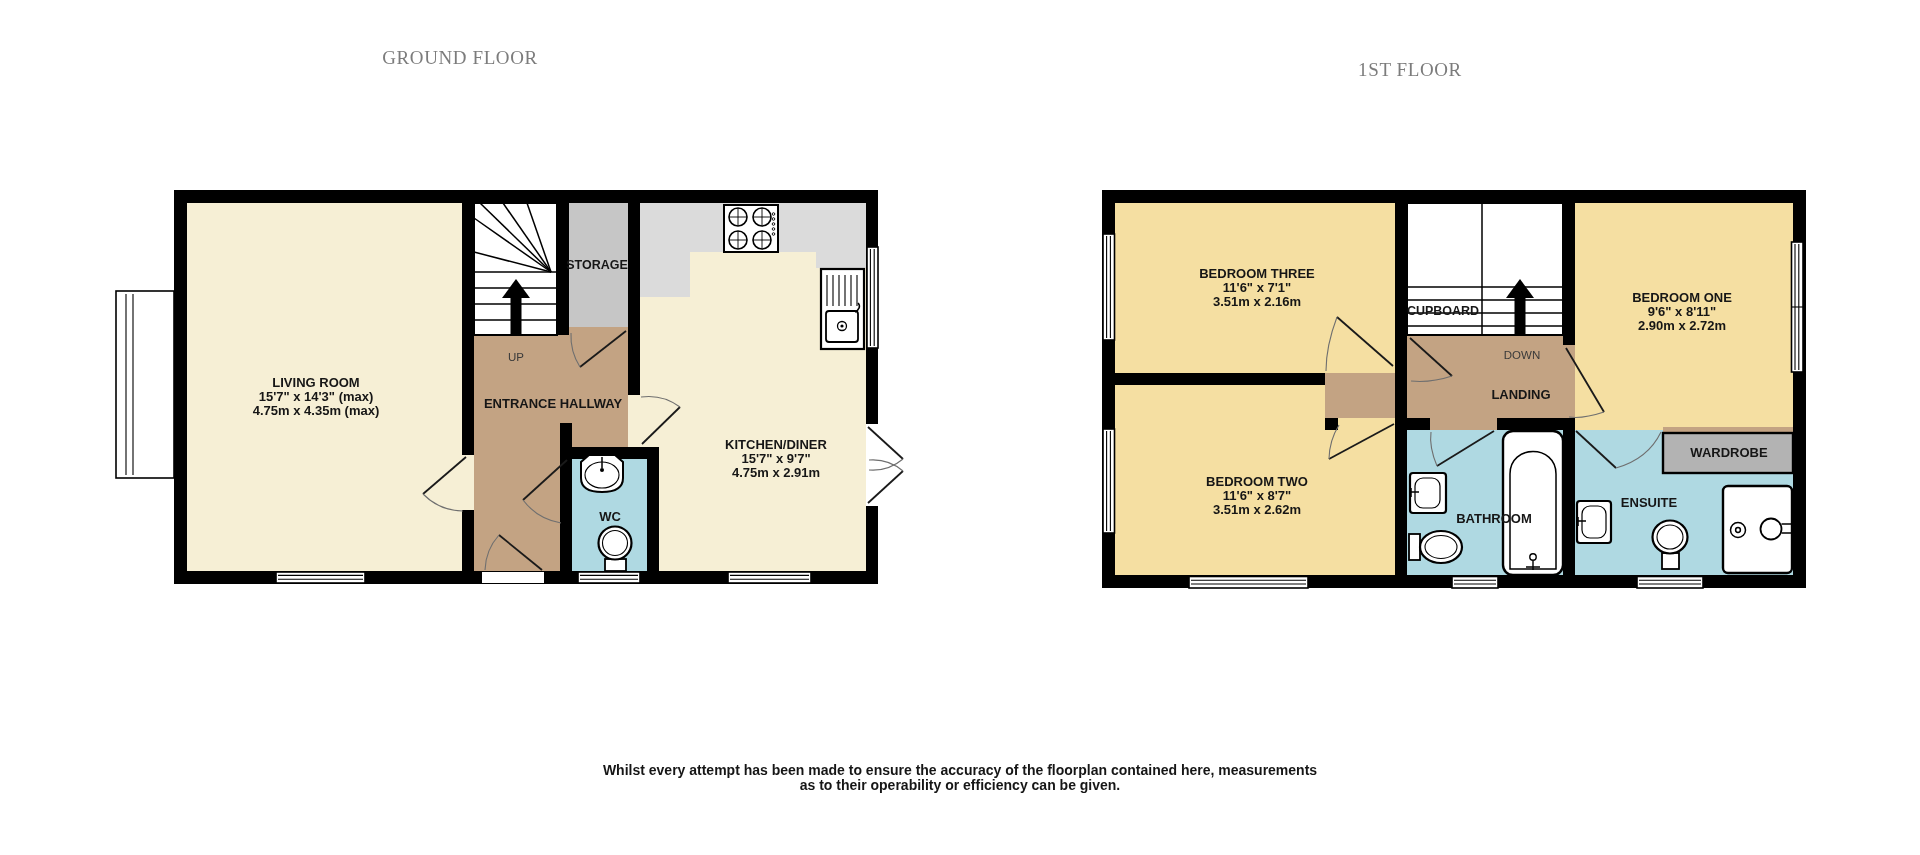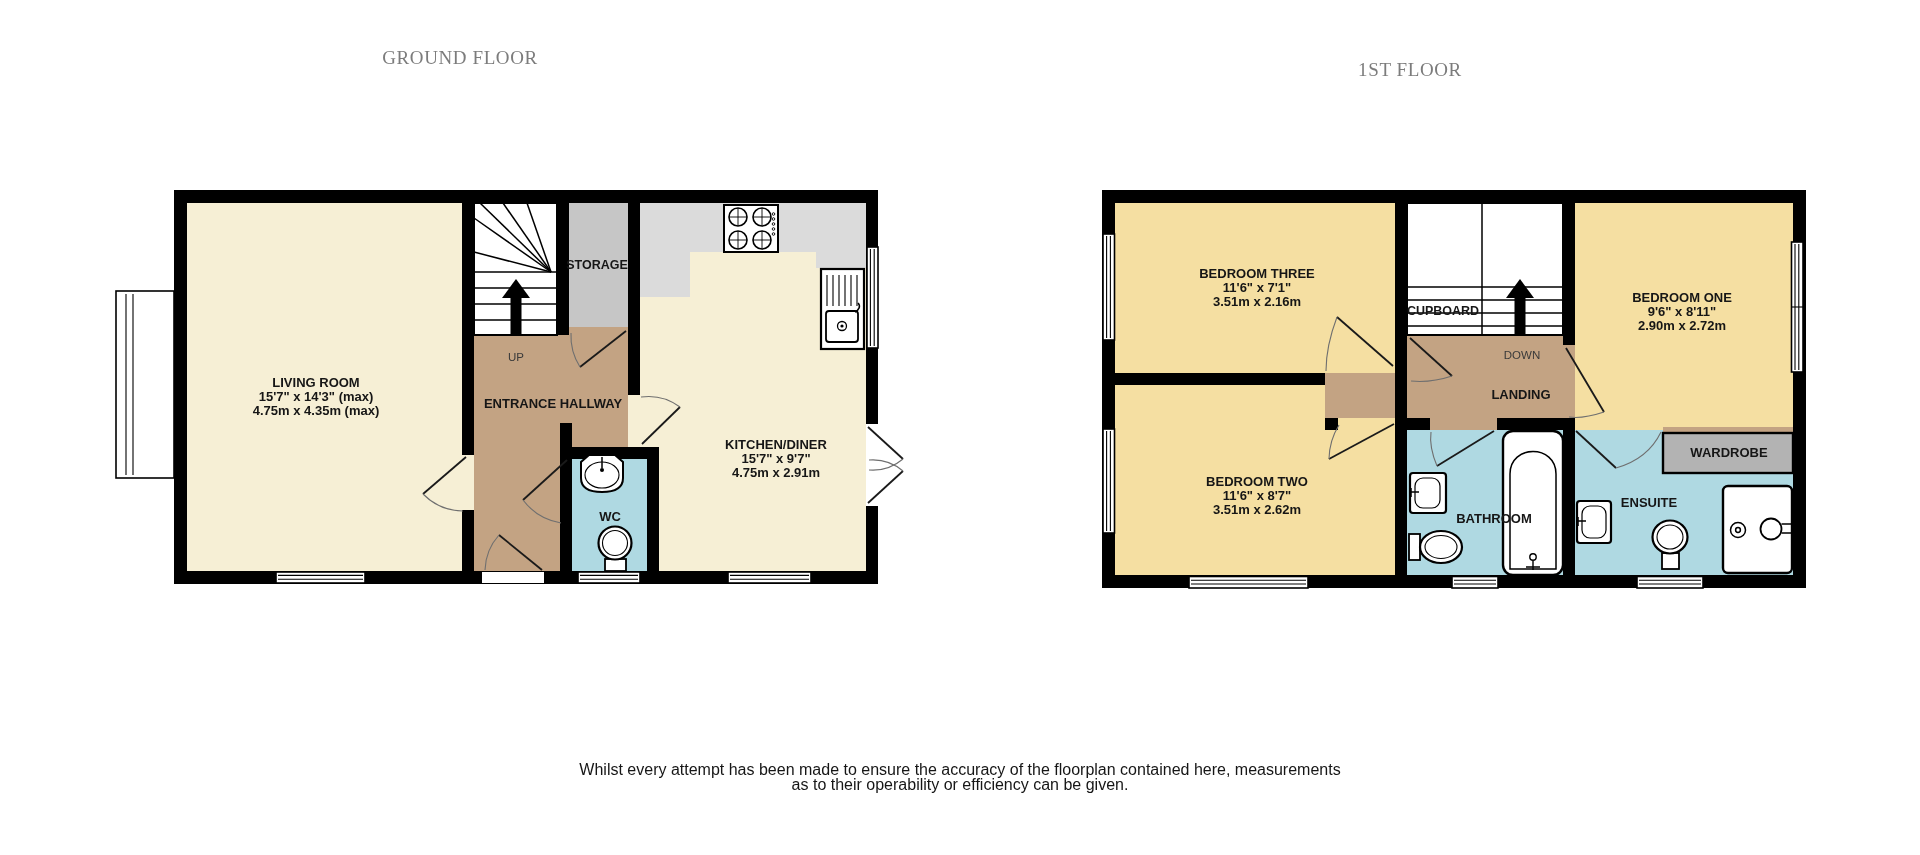--- a/index.html
+++ b/index.html
@@ -16,21 +16,21 @@
   .rl  { font-size:13px; font-weight:bold; fill:#161616; text-anchor:middle; }
   .rl2 { font-size:12.5px; font-weight:bold; fill:#161616; text-anchor:middle; }
   .dir { font-size:11.5px; fill:#3a3a3a; text-anchor:middle; }
   .wall { fill:#000000; }
   .win  { fill:#ffffff; stroke:#000000; stroke-width:1.6; }
   .pane { stroke:#000000; stroke-width:1.1; }
   .leaf { stroke:#1a1a1a; stroke-width:1.8; fill:none; }
   .arc  { stroke:#6f6f6f; stroke-width:1.1; fill:none; }
   .fixt { fill:#ffffff; stroke:#000000; }
   .disclaimer { position:absolute; left:0; top:763px; width:1920px;
-                text-align:center; font-size:16px; line-height:14.7px; color:#161616; }
+                text-align:center; font-size:14px; line-height:14.7px; color:#161616;font-weight:bold; }
 </style>
 </head>
 <body>
 
 <div class="floor-title" id="gf-title">GROUND FLOOR</div>
 <div class="floor-title" id="ff-title">1ST FLOOR</div>
 
 <svg id="gf-svg" class="plan-svg" viewBox="100 180 830 420">
 
   <rect class="wall" x="174" y="190" width="704" height="394"></rect>

